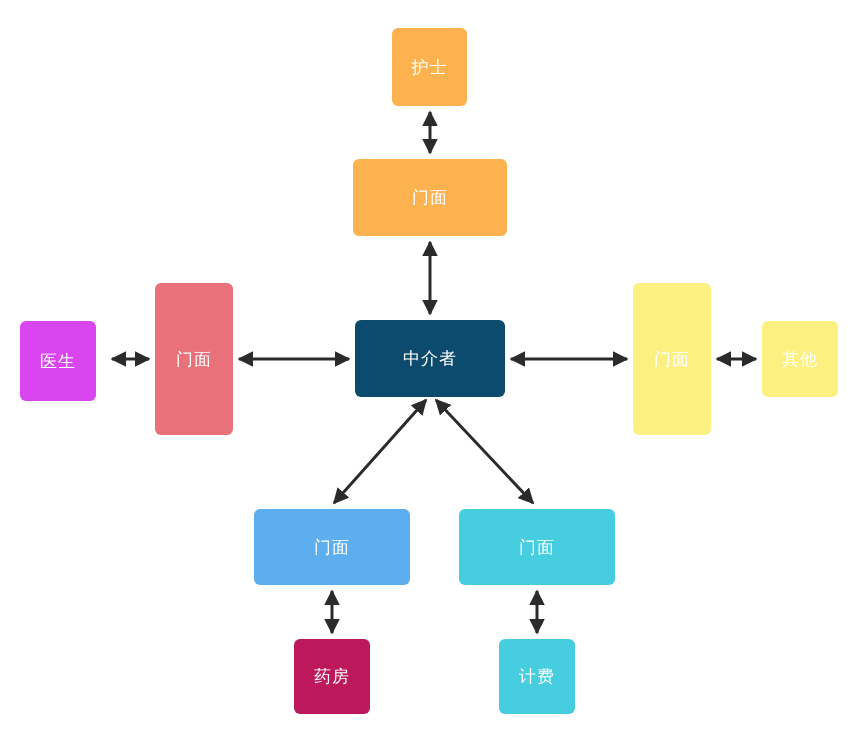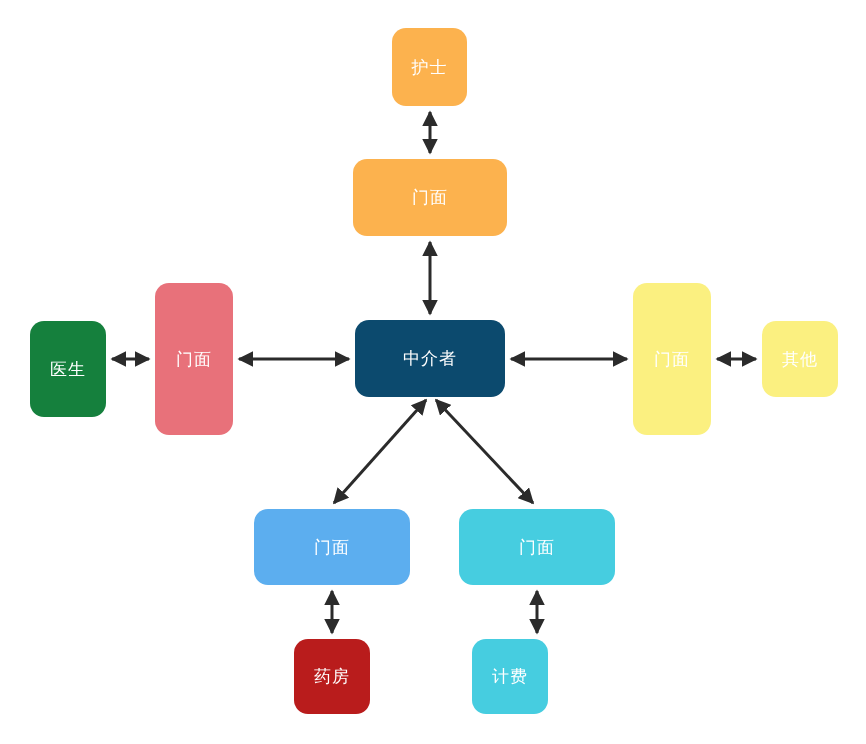--- a/index.html
+++ b/index.html
@@ -25,21 +25,21 @@
     width: 866px;
     height: 744px;
     pointer-events: none;
   }
   .node {
     position: absolute;
     box-sizing: border-box;
     display: flex;
     align-items: center;
     justify-content: center;
-    border-radius: 14px;
+    border-radius: 6px;
     color: #ffffff;
     font-size: 17px;
     font-weight: 400;
     letter-spacing: 1px;
     line-height: 1;
     user-select: none;
     text-align: center;
     white-space: nowrap;
   }
 </style>
@@ -74,39 +74,39 @@
   <div id="nodes-layer">
       <div class="node" style="left: 392px; top: 28px; width: 75px; height: 78px; background: rgb(252, 178, 78);">
         <span>护士</span>
       </div>
       <div class="node" style="left: 353px; top: 159px; width: 154px; height: 77px; background: rgb(252, 178, 78);">
         <span>门面</span>
       </div>
       <div class="node" style="left: 355px; top: 320px; width: 150px; height: 77px; background: #0c4a6e;">
         <span>中介者</span>
       </div>
-      <div class="node" style="left: 30px; top: 321px; width: 76px; height: 96px; background: #15803d;">
+      <div class="node" style="left: 20px; top: 321px; width: 76px; height: 80px; background: #d946ef;">
         <span>医生</span>
       </div>
       <div class="node" style="left: 155px; top: 283px; width: 78px; height: 152px; background: rgb(232, 113, 122);">
         <span>门面</span>
       </div>
       <div class="node" style="left: 633px; top: 283px; width: 78px; height: 152px; background: rgb(251, 240, 128);">
         <span>门面</span>
       </div>
       <div class="node" style="left: 762px; top: 321px; width: 76px; height: 76px; background: rgb(251, 240, 128); text-align: right;">
         <span>其他</span>
       </div>
       <div class="node" style="left: 254px; top: 509px; width: 156px; height: 76px; background: rgb(92, 174, 239);">
         <span>门面</span>
       </div>
-      <div class="node" style="left: 294px; top: 639px; width: 76px; height: 75px; background: #b91c1c;">
+      <div class="node" style="left: 294px; top: 639px; width: 76px; height: 75px; background: #be185d;">
         <span>药房</span>
       </div>
       <div class="node" style="left: 459px; top: 509px; width: 156px; height: 76px; background: rgb(70, 205, 224);">
         <span>门面</span>
       </div>
-      <div class="node" style="left: 472px; top: 639px; width: 76px; height: 75px; background: rgb(70, 205, 224);">
+      <div class="node" style="left: 499px; top: 639px; width: 76px; height: 75px; background: rgb(70, 205, 224);">
         <span>计费</span>
       </div>
     </div>
 
 </div>
 
 </body></html>

